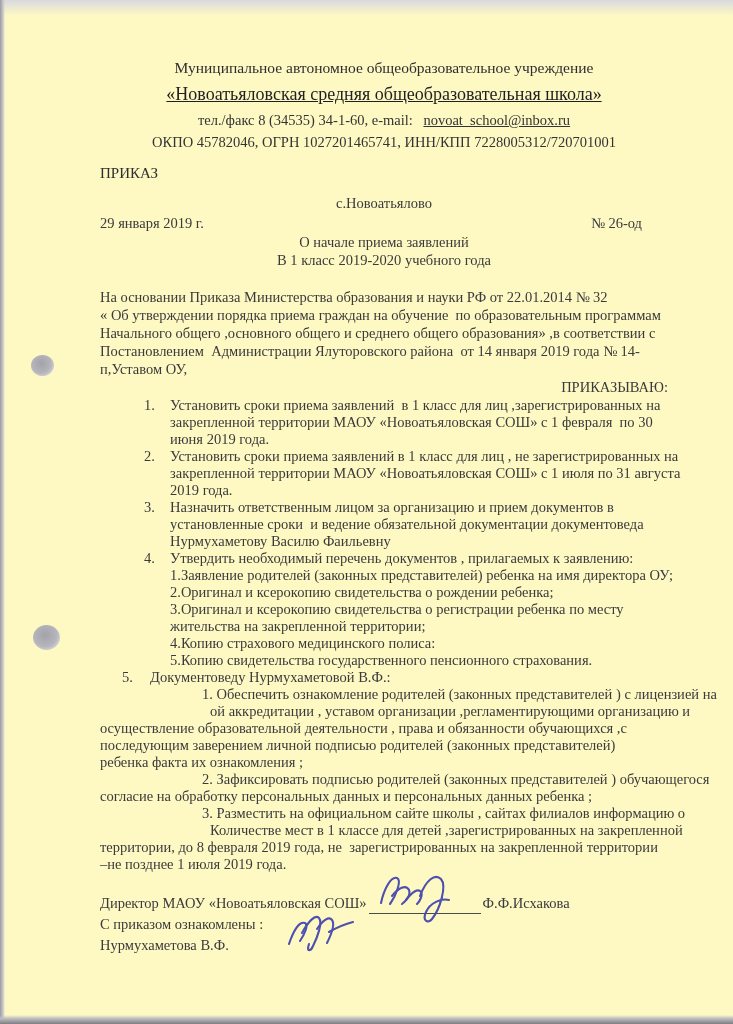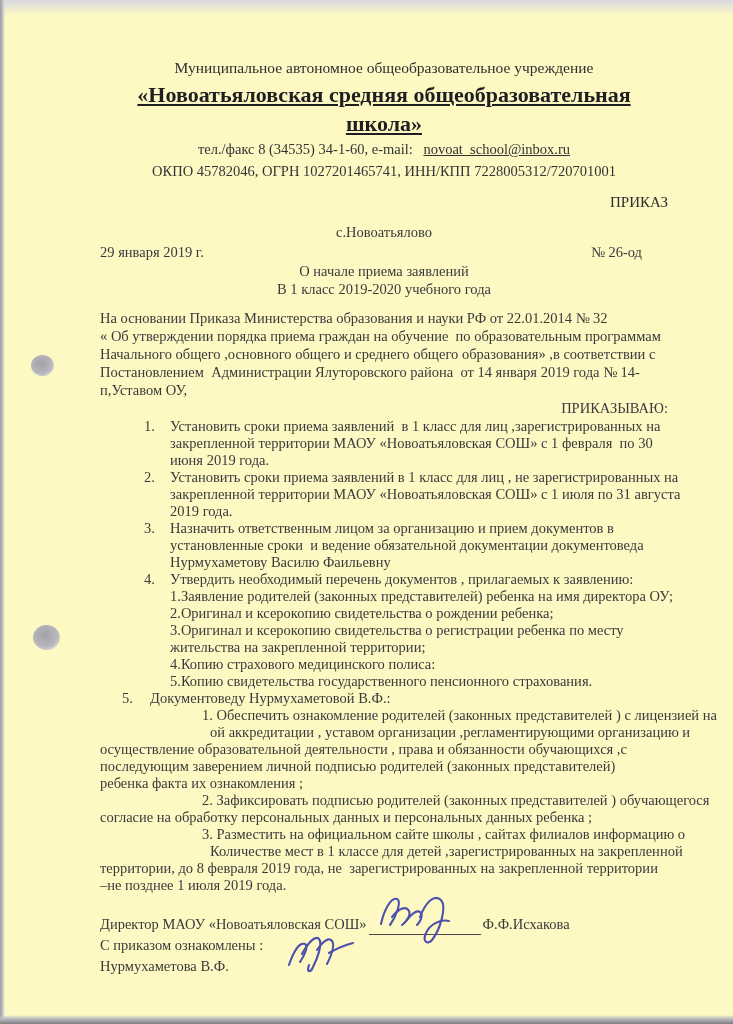--- a/index.html
+++ b/index.html
@@ -20,33 +20,33 @@
     background:linear-gradient(180deg,rgba(252,252,253,0),#bdbdc2 40%,#7d7d82);}
   .spot{position:absolute;border-radius:50%;
     background:radial-gradient(circle at 45% 40%,#a2a2a8 0%,#b5b5bb 55%,#d8d8dd 80%,rgba(252,252,253,0) 100%);}
   .spot-1{left:31px;top:355px;width:23px;height:21px;}
   .spot-2{left:33px;top:625px;width:27px;height:25px;}
 
   .content{position:absolute;left:100px;top:0;width:568px;}
 
   .hdr{margin-top:56px;text-align:center;}
   .hdr-type{font-size:15.5px;line-height:24px;color:#2e2e30;}
-  .hdr-name{font-size:22px;line-height:29px;font-weight:bold;
+  .hdr-name{font-size:18px;line-height:29px;font-weight:normal;
     text-decoration:underline;color:#1f1f22;}
   .hdr-line{font-size:14.5px;line-height:22px;color:#333335;}
   .hdr-email{text-decoration:underline;margin-left:7px;}
 
-  .title{margin-top:10px;text-align:right;font-size:15px;line-height:20px;color:#2e2e30;}
+  .title{margin-top:10px;text-align:left;font-size:15px;line-height:20px;color:#2e2e30;}
   .place{margin-top:10px;text-align:center;font-size:14.5px;line-height:20px;}
   .daterow{display:flex;justify-content:space-between;font-size:14.5px;line-height:20px;}
   .daterow .num{padding-right:26px;margin-left:11px;}
   .subject{text-align:center;font-size:14.5px;line-height:18px;white-space:pre;}
 
   .body-block{font-size:14.5px;}
-  .preamble{margin-top:11px;line-height:18px;white-space:pre;}
+  .preamble{margin-top:19px;line-height:18px;white-space:pre;}
   .resolve{line-height:18px;padding-left:30px;text-align:right;}
   .olist{margin-top:1px;}
   .oli{display:flex;line-height:17px;padding-left:44px;}
   .oli .mk{flex:none;width:26px;}
   .oli .tx{white-space:pre;}
   .oli5{padding-left:22px;}
   .oli5 .mk{width:28px;}
   .subpara{line-height:17px;}
   .subpara .sline{white-space:pre;}
   .ind-0{padding-left:0;}

